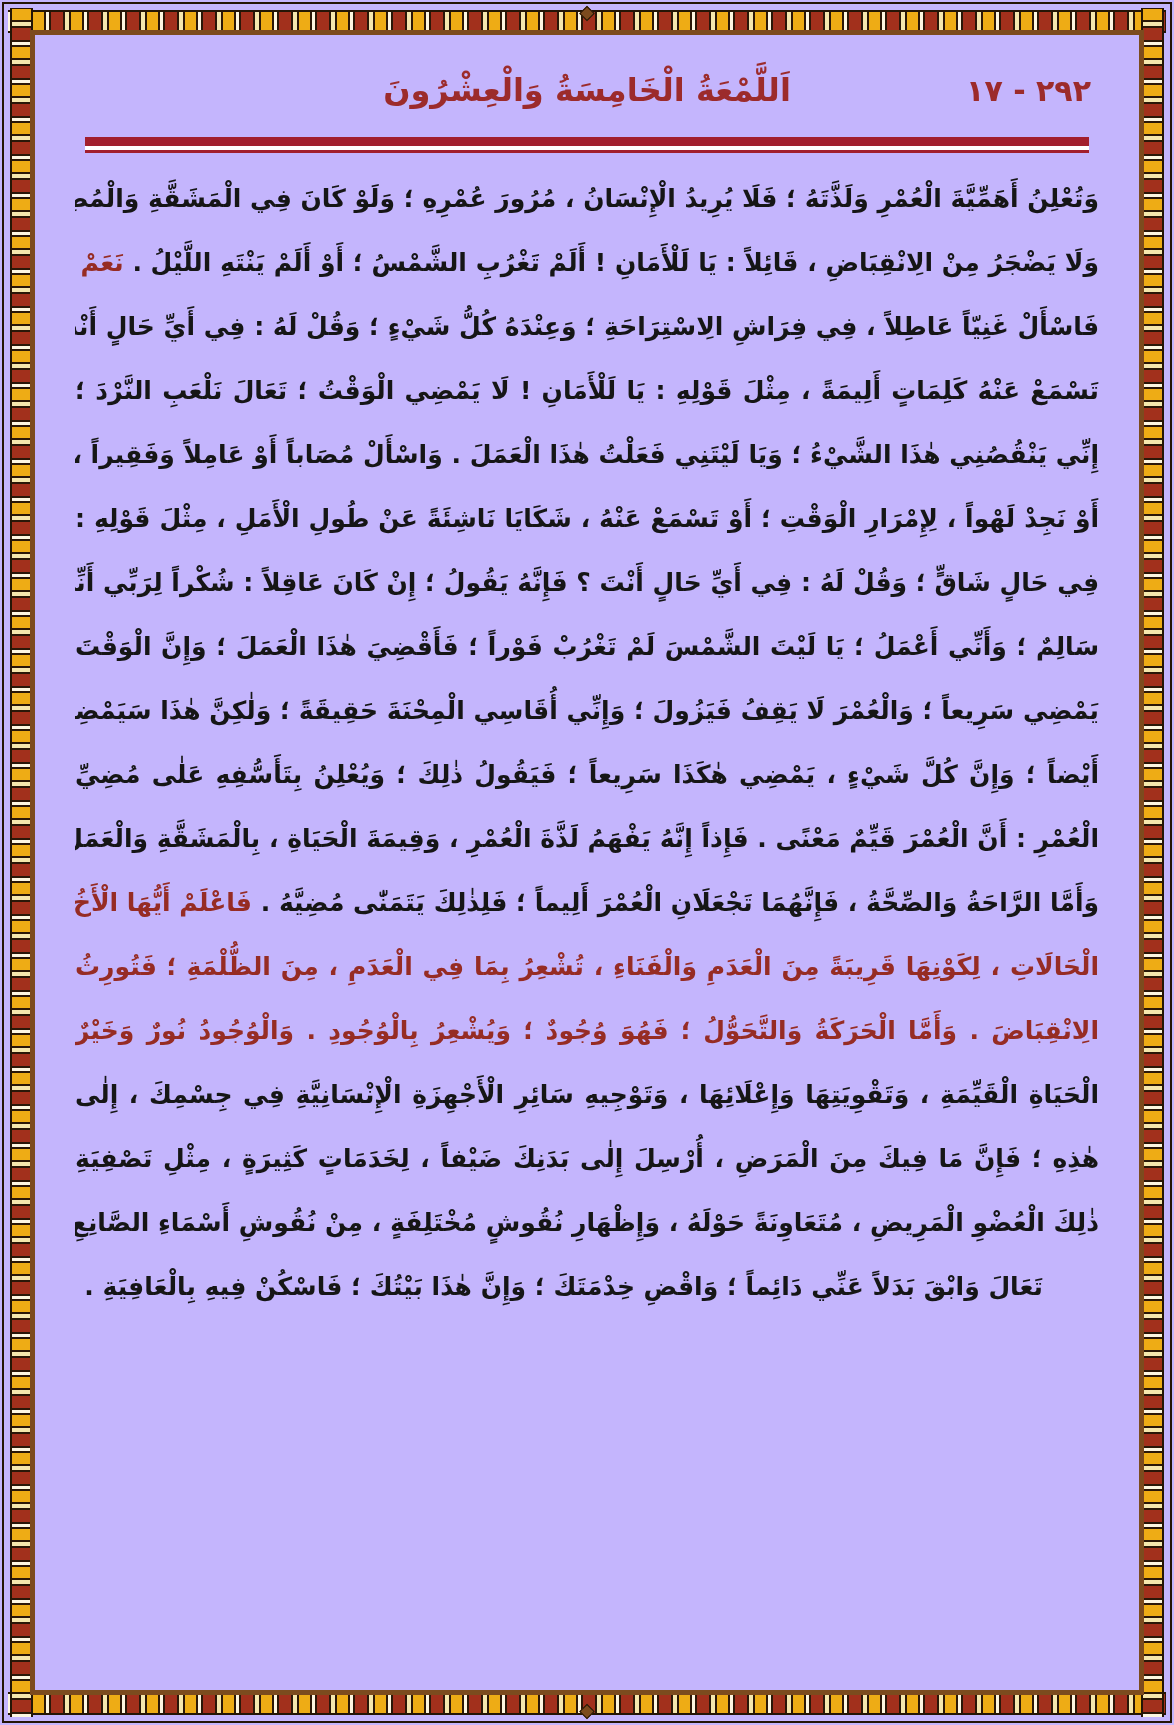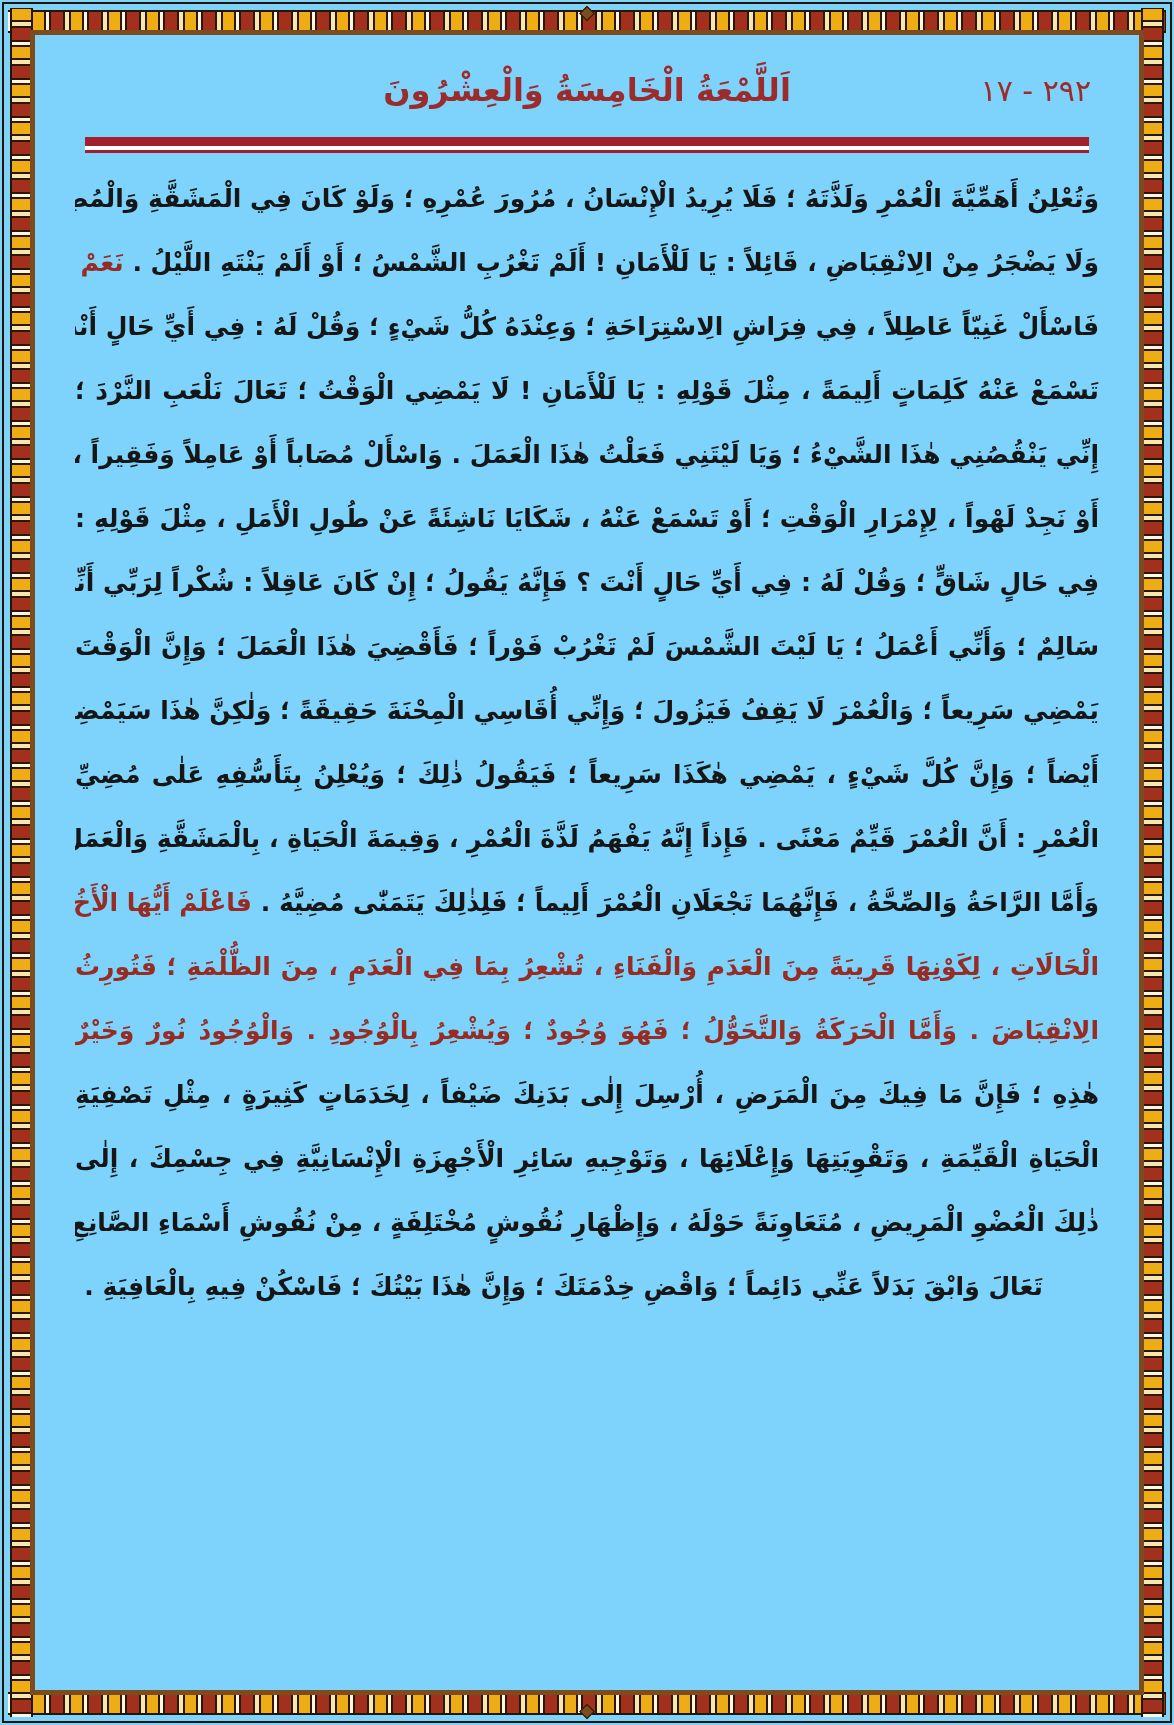--- a/index.html
+++ b/index.html
@@ -1,19 +1,19 @@
 <!DOCTYPE html>
 <html lang="ar" dir="rtl"><head>
 <meta charset="utf-8">
 <style>
   html,body { margin:0; padding:0; background:#ffffff; }
   .page {
     position:relative;
     width:1174px; height:1725px;
-    background:#7dd3fc;
+    background:#c4b5fd;
     font-family:"DejaVu Sans", sans-serif;
     overflow:hidden;
     margin:0 auto;
   }
 
   
   .frame-outer {
     position:absolute; inset:2px;
     border:2px solid #241505;
     pointer-events:none;
@@ -61,21 +61,21 @@
   .header { position:relative; height:80px; }
   .page-title {
     position:absolute; left:0; right:0; top:22px;
     text-align:center;
     font-size:32px; font-weight:bold;
     color:#9c2b2b;
     letter-spacing:1px;
   }
   .page-number {
     position:absolute; right:8px; top:24px;
-    font-size:30px; font-weight:normal;
+    font-size:30px; font-weight:bold;
     color:#9c2b2b;
   }
   .rule { margin:8px 10px 0 10px; }
   .rule-thick { height:9px; background:#a21f2e; }
   .rule-gap { height:4px; background:#ffffff; }
   .rule-thin { height:3px; background:#a21f2e; }
 
   .body-text {
     margin-top:14px;
     font-size:25px; font-weight:bold;
@@ -134,20 +134,20 @@
         <div class="tline"><span class="seg">إِنِّي يَنْقُصُنِي هٰذَا الشَّيْءُ ؛ وَيَا لَيْتَنِي فَعَلْتُ هٰذَا الْعَمَلَ . وَاسْأَلْ مُصَاباً أَوْ عَامِلاً وَفَقِيراً ،</span></div>
         <div class="tline"><span class="seg">أَوْ نَجِدْ لَهْواً ، لِإِمْرَارِ الْوَقْتِ ؛ أَوْ تَسْمَعْ عَنْهُ ، شَكَايَا نَاشِئَةً عَنْ طُولِ الْأَمَلِ ، مِثْلَ قَوْلِهِ :</span></div>
         <div class="tline"><span class="seg">فِي حَالٍ شَاقٍّ ؛ وَقُلْ لَهُ : فِي أَيِّ حَالٍ أَنْتَ ؟ فَإِنَّهُ يَقُولُ ؛ إِنْ كَانَ عَاقِلاً : شُكْراً لِرَبِّي أَنِّي</span></div>
         <div class="tline"><span class="seg">سَالِمٌ ؛ وَأَنِّي أَعْمَلُ ؛ يَا لَيْتَ الشَّمْسَ لَمْ تَغْرُبْ فَوْراً ؛ فَأَقْضِيَ هٰذَا الْعَمَلَ ؛ وَإِنَّ الْوَقْتَ</span></div>
         <div class="tline"><span class="seg">يَمْضِي سَرِيعاً ؛ وَالْعُمْرَ لَا يَقِفُ فَيَزُولَ ؛ وَإِنِّي أُقَاسِي الْمِحْنَةَ حَقِيقَةً ؛ وَلٰكِنَّ هٰذَا سَيَمْضِي</span></div>
         <div class="tline"><span class="seg">أَيْضاً ؛ وَإِنَّ كُلَّ شَيْءٍ ، يَمْضِي هٰكَذَا سَرِيعاً ؛ فَيَقُولُ ذٰلِكَ ؛ وَيُعْلِنُ بِتَأَسُّفِهِ عَلٰى مُضِيِّ</span></div>
         <div class="tline"><span class="seg">الْعُمْرِ : أَنَّ الْعُمْرَ قَيِّمٌ مَعْنًى . فَإِذاً إِنَّهُ يَفْهَمُ لَذَّةَ الْعُمْرِ ، وَقِيمَةَ الْحَيَاةِ ، بِالْمَشَقَّةِ وَالْعَمَلِ .</span></div>
         <div class="tline"><span class="seg">وَأَمَّا الرَّاحَةُ وَالصِّحَّةُ ، فَإِنَّهُمَا تَجْعَلَانِ الْعُمْرَ أَلِيماً ؛ فَلِذٰلِكَ يَتَمَنّٰى مُضِيَّهُ . </span><span class="seg red">فَاعْلَمْ أَيُّهَا الْأَخُ</span></div>
         <div class="tline"><span class="seg red">الْحَالَاتِ ، لِكَوْنِهَا قَرِيبَةً مِنَ الْعَدَمِ وَالْفَنَاءِ ، تُشْعِرُ بِمَا فِي الْعَدَمِ ، مِنَ الظُّلْمَةِ ؛ فَتُورِثُ</span></div>
         <div class="tline"><span class="seg red">الِانْقِبَاضَ . وَأَمَّا الْحَرَكَةُ وَالتَّحَوُّلُ ؛ فَهُوَ وُجُودٌ ؛ وَيُشْعِرُ بِالْوُجُودِ . وَالْوُجُودُ نُورٌ وَخَيْرٌ</span></div>
+        <div class="tline"><span class="seg">الْحَيَاةِ الْقَيِّمَةِ ، وَتَقْوِيَتِهَا وَإِعْلَائِهَا ، وَتَوْجِيهِ سَائِرِ الْأَجْهِزَةِ الْإِنْسَانِيَّةِ فِي جِسْمِكَ ، إِلٰى</span></div>
         <div class="tline"><span class="seg">هٰذِهِ ؛ فَإِنَّ مَا فِيكَ مِنَ الْمَرَضِ ، أُرْسِلَ إِلٰى بَدَنِكَ ضَيْفاً ، لِخَدَمَاتٍ كَثِيرَةٍ ، مِثْلِ تَصْفِيَةِ</span></div>
-        <div class="tline"><span class="seg">الْحَيَاةِ الْقَيِّمَةِ ، وَتَقْوِيَتِهَا وَإِعْلَائِهَا ، وَتَوْجِيهِ سَائِرِ الْأَجْهِزَةِ الْإِنْسَانِيَّةِ فِي جِسْمِكَ ، إِلٰى</span></div>
         <div class="tline"><span class="seg">ذٰلِكَ الْعُضْوِ الْمَرِيضِ ، مُتَعَاوِنَةً حَوْلَهُ ، وَإِظْهَارِ نُقُوشٍ مُخْتَلِفَةٍ ، مِنْ نُقُوشِ أَسْمَاءِ الصَّانِعِ</span></div>
         <div class="tline tline-end"><span class="seg">تَعَالَ وَابْقَ بَدَلاً عَنِّي دَائِماً ؛ وَاقْضِ خِدْمَتَكَ ؛ وَإِنَّ هٰذَا بَيْتُكَ ؛ فَاسْكُنْ فِيهِ بِالْعَافِيَةِ . .</span></div>
       </div>
 
   </div>
 </div>
 
 </body></html>

